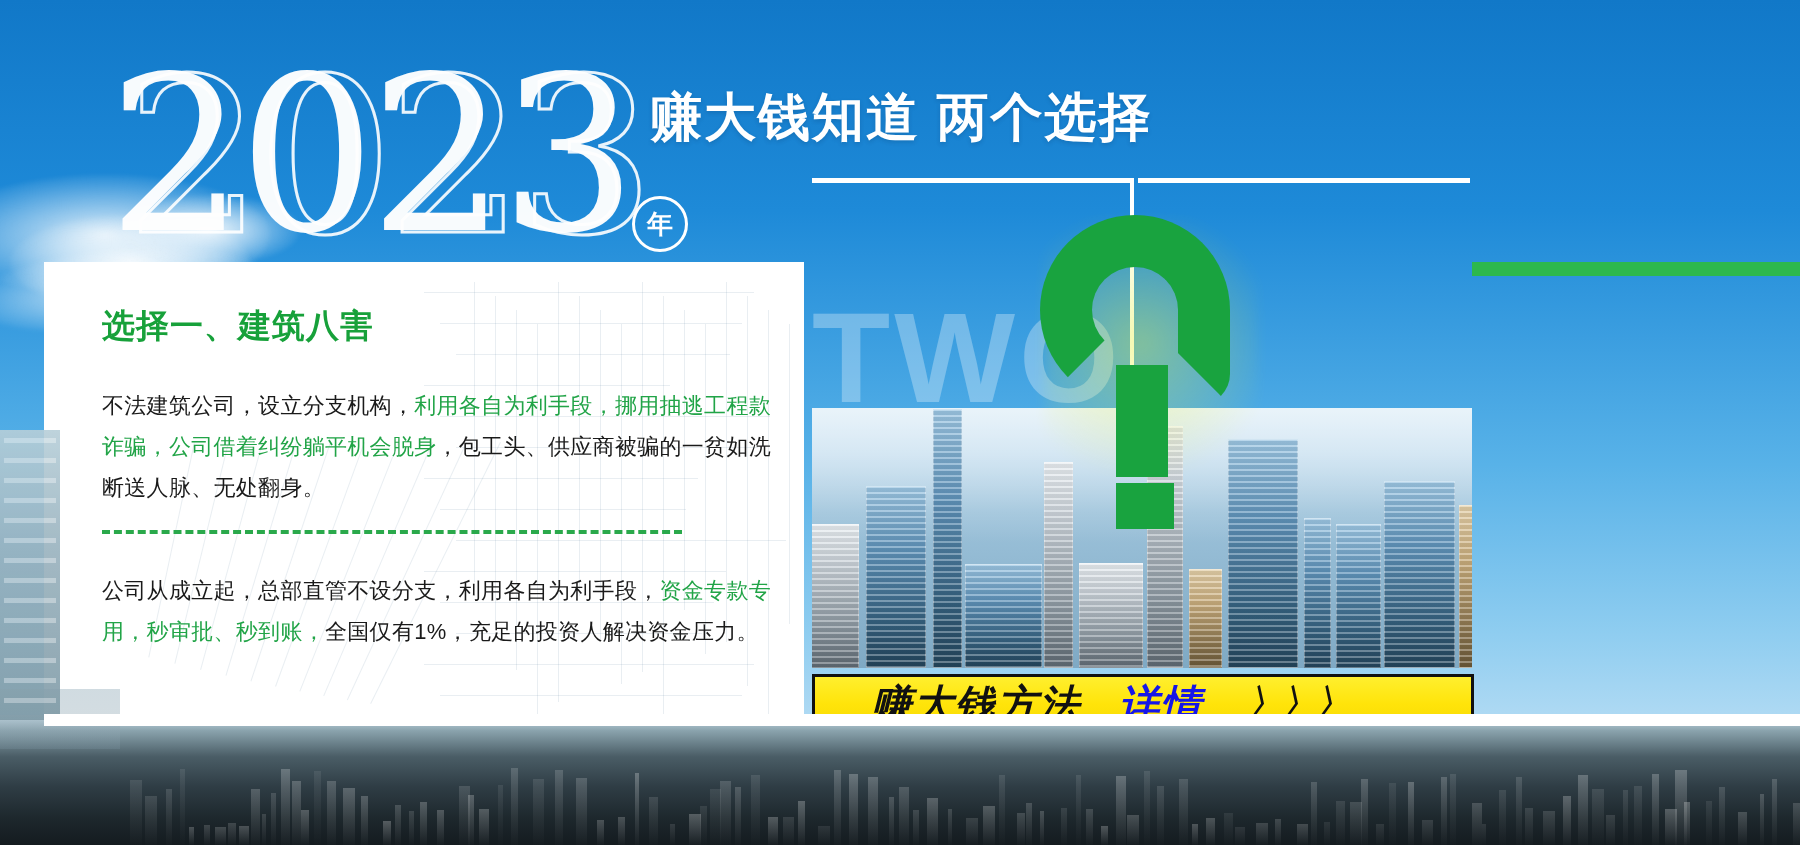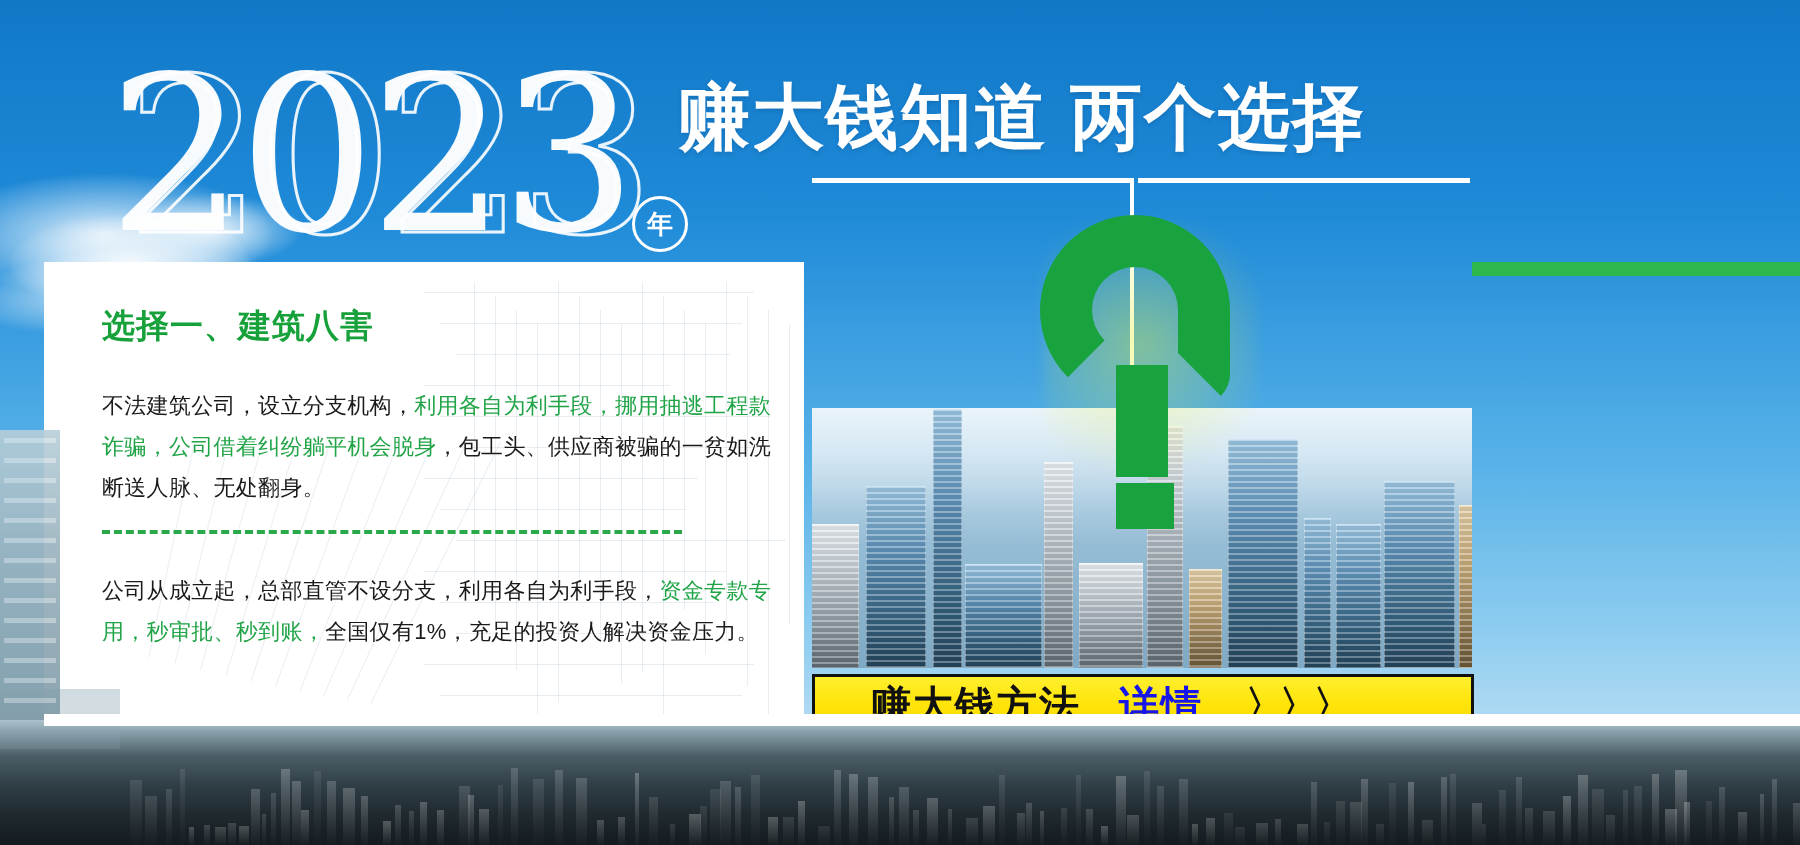--- a/index.html
+++ b/index.html
@@ -65,22 +65,22 @@
     color:transparent; -webkit-text-stroke:3px rgba(255,255,255,.9);
   }
   #yearsuffix {
     position:absolute; left:632px; top:196px;
     width:56px; height:56px; border:3px solid #fff; border-radius:50%;
     color:#fff; font-size:26px; line-height:50px; text-align:center; font-weight:700;
   }
 
   
   #headline {
-    position:absolute; left:678px; top:78px;
-    font-size:72px; line-height:78px; font-weight:700; color:#ffffff;
+    position:absolute; left:650px; top:78px;
+    font-size:52px; line-height:78px; font-weight:700; color:#ffffff;
     letter-spacing:2px; white-space:nowrap;
     text-shadow:0 2px 4px rgba(0,40,80,.18);
   }
   #hl-rule-l { position:absolute; left:812px; top:178px; width:318px; height:5px; background:#fff; }
   #hl-rule-r { position:absolute; left:1138px; top:178px; width:332px; height:5px; background:#fff; }
   #hl-rule-v { position:absolute; left:1130px; top:178px; width:4px; height:440px; background:#ffffff; }
 
   
   .wm {
     position:absolute; color:rgba(255,255,255,.30);
@@ -138,22 +138,23 @@
   #qmark .glow {
     position:absolute; left:14px; top:4px; width:214px; height:310px;
     filter:blur(6px); opacity:.45;
     background:radial-gradient(circle at 45% 40%, rgba(230,240,60,.9) 0%, rgba(230,240,60,0) 62%);
   }
 
   
   #cta {
     position:absolute; left:812px; top:674px; width:662px; height:62px;
     background:linear-gradient(180deg,#ffef2e 0%,#ffe40a 48%,#f7d800 100%);
-    border:3px solid #111; display:flex; align-items:flex-end; gap:38px;
+    border:3px solid #111; display:flex; align-items:flex-start; gap:38px;
     padding-left:56px;
+    font-style:italic;
   }
   #cta .cta-main { font-size:40px; font-weight:700; color:#111; letter-spacing:2px; }
   #cta .cta-sub  { font-size:40px; font-weight:700; color:#1616e8; letter-spacing:2px; }
   #cta .cta-arrows { font-size:40px; font-weight:700; color:#111; letter-spacing:-6px; margin-left:4px; }
 
   
   #card {
     position:absolute; left:44px; top:262px; width:760px; height:460px;
     background:#ffffff; overflow:hidden;
   }
@@ -200,20 +201,21 @@
     <span class="outl">2023</span>
     <span class="yr">2023</span>
   </div>
   <div id="yearsuffix">年</div>
 
   <div id="headline">赚大钱知道 两个选择</div>
   <div id="hl-rule-l"></div>
   <div id="hl-rule-r"></div>
   <div id="hl-rule-v"></div>
 
+  <div class="wm" id="wm1">TWO</div>
   <div class="wm" id="wm2">CHOICES</div>
 
   <div id="cityphoto">
     <div class="skylite"></div>
   <div class="tw " style="left: -10px; width: 57px; height: 144px;"></div>
       <div class="tw glass" style="left: 54px; width: 60px; height: 182px;"></div>
       <div class="tw glass" style="left: 121px; width: 29px; height: 259px;"></div>
       <div class="tw glass" style="left: 153px; width: 77px; height: 104px;"></div>
       <div class="tw " style="left: 232px; width: 29px; height: 206px;"></div>
       <div class="tw " style="left: 267px; width: 64px; height: 105px;"></div>

